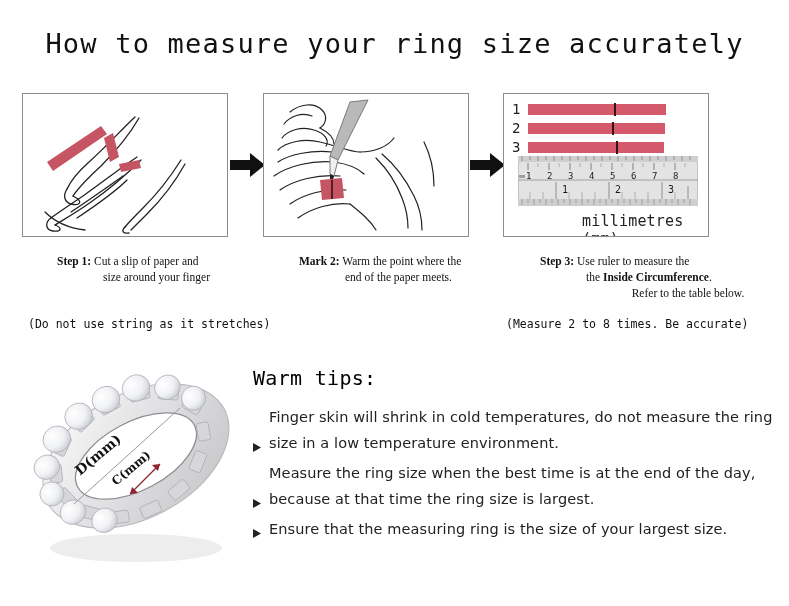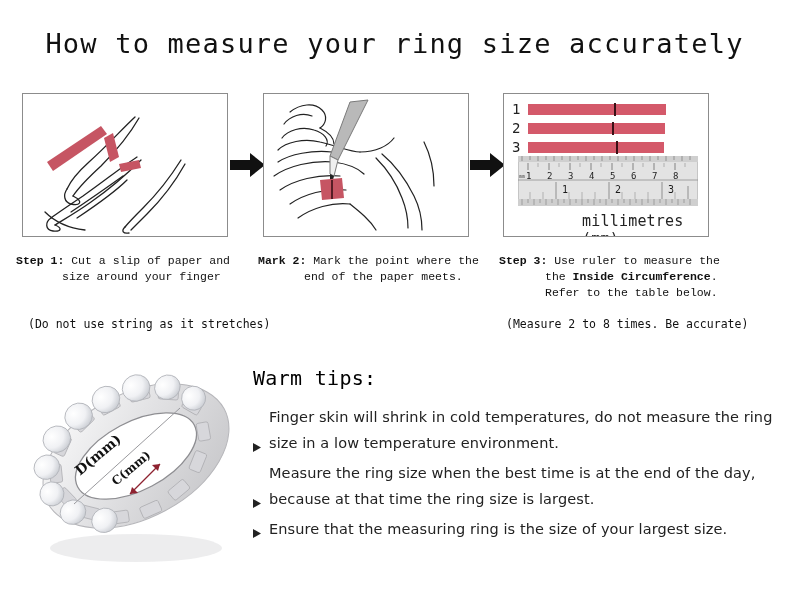--- a/index.html
+++ b/index.html
@@ -56,26 +56,26 @@
     position:absolute;font-size:15px;color:#222;
     font-family:"DejaVu Sans Mono","Liberation Mono",monospace;
     letter-spacing:.2px;
   }
   .ruler{position:absolute;}
   .ruler svg{display:block;}
 
   
   .caption{
     position:absolute;
-    font-family:Liberation Mono, monospace;
-    font-size:11.5px;line-height:16px;color:#111;
+    font-family:Liberation Serif, serif;
+    font-size:11.5px;line-height:16px;color:#111;margin-left:41px;
   }
   .caption b{font-weight:bold;}
   .cap-ind{display:block;padding-left:46px;}
-  .cap-ind2{display:block;padding-left:46px;}
+  .cap-ind2{display:block;padding-left:46px;text-align:center;}
   .note{
     position:absolute;
     font-family:"DejaVu Sans Mono","Liberation Mono",monospace;
     font-size:11.5px;color:#111;white-space:nowrap;margin-left:6px;
   }
 
   
   .ring-wrap{position:absolute;left:18px;top:352px;width:232px;height:228px;}
   .ring-wrap svg{display:block;}
 
@@ -336,21 +336,21 @@
     <div class="mm-label" style="left:78px;top:118px;">millimetres (mm)</div>
   </div>
 
   <div class="caption" style="left:16px;top:253px;width:230px;">
     <span><b>Step 1:</b> <span>Cut a slip of paper and</span></span>
     <span class="cap-ind">size around your finger</span>
   </div>
   <div class="note" style="left:22px;top:317px;">(Do not use string as it stretches)</div>
 
   <div class="caption" style="left:258px;top:253px;width:232px;">
-    <span><b>Mark 2:</b> <span>Mark the point where the</span></span>
+    <span><b>Mark 2:</b> <span>Warm the point where the</span></span>
     <span class="cap-ind">end of the paper meets.</span>
   </div>
 
   <div class="caption" style="left:499px;top:253px;width:250px;">
     <span><b>Step 3:</b> <span>Use ruler to measure the</span></span>
     <span class="cap-ind"><span>the </span><b>Inside Circumference</b><span>.</span></span>
     <span class="cap-ind2">Refer to the table below.</span>
   </div>
   <div class="note" style="left:500px;top:317px;">(Measure 2 to 8 times. Be accurate)</div>
 

